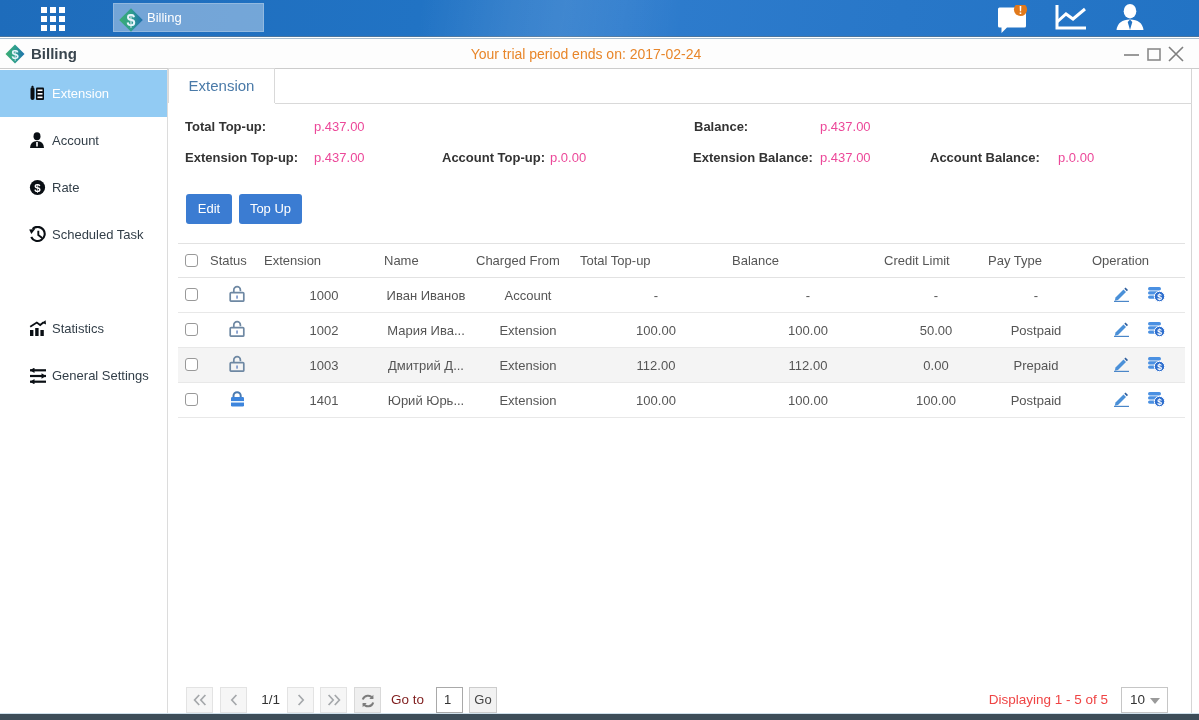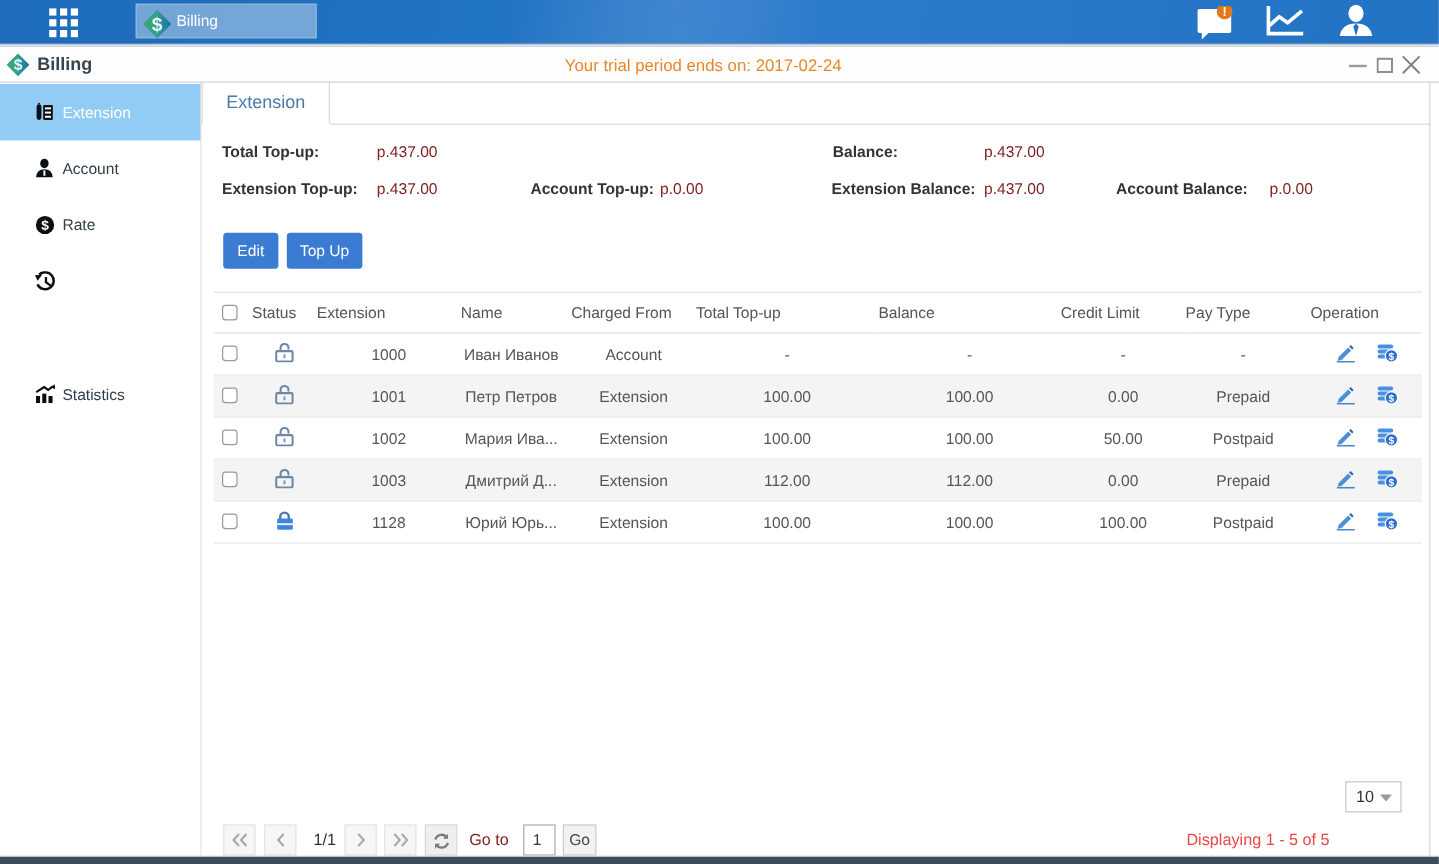--- a/index.html
+++ b/index.html
@@ -38,21 +38,21 @@
 
 
 #content { position:absolute; left:168px; top:69px; width:1024px; height:644px;
   background:#fff; border-right:1px solid #d5d5d5; }
 #tab { position:absolute; left:168px; top:68px; width:107px; height:35px;
   background:#fff; border:1px solid #d9d9d9; border-bottom:none;
   text-align:center; line-height:34px; font-size:15px; color:#4a7aa8; }
 #tabline { position:absolute; left:275px; top:103px; width:917px; height:1px; background:#d9d9d9; }
 
 .slabel { position:absolute; font-size:13px; font-weight:bold; color:#333; white-space:nowrap; }
-.sval { position:absolute; font-size:13px; color:#7f1d1d; white-space:nowrap; }
+.sval { position:absolute; font-size:13px; color:#ec4899; white-space:nowrap; }
 
 .btn { position:absolute; top:194px; height:30px; background:#3b7cd2;
   color:#fff; font-size:13px; text-align:center; line-height:30px; border-radius:3px; }
 
 
 #tbl { position:absolute; left:178px; top:243px; width:1007px;
   border-collapse:collapse; table-layout:fixed; font-size:13px; color:#555; }
 #tbl th { height:34px; font-weight:normal; color:#555;
   border-top:1px solid #e2e2e2; border-bottom:1px solid #e2e2e2; text-align:left; }
 #tbl td { height:35px; text-align:center; border-bottom:1px solid #e8e8e8; }
@@ -72,21 +72,21 @@
   line-height:26px; font-size:13.5px; color:#333; }
 #goto { position:absolute; top:687px; left:391px; font-size:13.5px; color:#7f1d1d; line-height:26px; }
 #gotoin { position:absolute; top:687px; left:436px; width:27px; height:26px;
   border:1px solid #a9a9a9; background:#fff; font-size:13px; color:#333;
   line-height:24px; padding-left:7px; }
 #gobtn { position:absolute; top:687px; left:469px; width:28px; height:26px;
   background:#f2f2f2; border:1px solid #ccc; text-align:center; line-height:24px;
   font-size:13px; color:#444; }
 #disp { position:absolute; top:687px; left:850px; width:258px; text-align:right;
   line-height:26px; font-size:13.5px; color:#ef4444; }
-#psel { position:absolute; top:651px; left:1121px; width:47px; height:26px;
+#psel { position:absolute; top:687px; left:1121px; width:47px; height:26px;
   background:#fff; border:1px solid #c6c6c6; font-size:13.5px; color:#333;
   line-height:24px; padding-left:8px; }
 #psel .arr { position:absolute; right:7px; top:10px; width:0; height:0;
   border-left:5px solid transparent; border-right:5px solid transparent;
   border-top:6px solid #9a9a9a; }
 
 #footer { position:absolute; left:0; top:713px; width:1199px; height:1px; background:#cfe0ec; }
 #footbar { position:absolute; left:0; top:714px; width:1199px; height:6px; background:#3d4d59; }
 </style>
 </head>
@@ -182,30 +182,42 @@
       <text x="8.5" y="13" font-size="11.5" font-weight="bold" fill="#fff" text-anchor="middle">$</text>
     </svg>
     <div class="lbl">Rate</div>
   </div>
   <div class="mitem" style="top:142px">
     <svg class="ic" width="17" height="17" viewBox="0 0 17 17">
       <path d="M3.6 2.9 A 7.1 7.1 0 1 1 2.2 11" fill="none" stroke="#0a0f14" stroke-width="2.1"></path>
       <path d="M0.2 3.4 l6 -0.5 l-3.9 5 z" fill="#0a0f14"></path>
       <path d="M9.3 4.8 v4.3 l3.9 2.9" stroke="#0a0f14" stroke-width="1.9" fill="none"></path>
     </svg>
+    <div class="lbl">Scheduled Task</div>
   </div>
   <div class="mitem" style="top:236px">
     <svg class="ic" width="17" height="16" viewBox="0 0 17 16">
       <rect x="1" y="10" width="3.4" height="6" fill="#0a0f14"></rect>
       <rect x="6.2" y="8" width="3.4" height="8" fill="#0a0f14"></rect>
       <rect x="11.4" y="10" width="3.4" height="6" fill="#0a0f14"></rect>
       <path d="M1.2 6.8 l6.6 -4.2 l3.4 2.4 l3.4 -2.8" stroke="#0a0f14" stroke-width="1.8" fill="none"></path>
       <path d="M16.6 0.2 l0.4 4.2 l-3.9 -1.6 z" fill="#0a0f14"></path>
     </svg>
     <div class="lbl">Statistics</div>
+  </div>
+  <div class="mitem" style="top:283px">
+    <svg class="ic" width="18" height="16" viewBox="0 0 18 16" style="top:16px">
+      <rect x="1" y="1.2" width="16" height="2.2" fill="#0a0f14"></rect>
+      <path d="M5.5 -0.5 L1 2.3 L5.5 5 z" fill="#0a0f14"></path>
+      <rect x="1" y="6.9" width="16" height="2.2" fill="#0a0f14"></rect>
+      <path d="M12.5 5.2 L17 8 L12.5 10.7 z" fill="#0a0f14"></path>
+      <rect x="1" y="12.6" width="16" height="2.2" fill="#0a0f14"></rect>
+      <path d="M5.5 10.9 L1 13.7 L5.5 16.4 z" fill="#0a0f14"></path>
+    </svg>
+    <div class="lbl">General Settings</div>
   </div>
 </div>
 
 <div id="content"></div>
 <div id="tab">Extension</div>
 <div id="tabline"></div>
 
 <div class="slabel" style="left:185px;top:119px">Total Top-up:</div>
 <div class="sval" style="left:314px;top:119px">p.437.00</div>
 <div class="slabel" style="left:694px;top:119px">Balance:</div>
@@ -260,38 +272,20 @@
     <td>-</td>
         <td>-</td>
         <td>-</td>
         <td>-</td>
     <td class="op"><svg class="oped" width="17" height="16" viewBox="0 0 17 16">
             <use href="#goped"></use>
           </svg><svg class="opco" width="18" height="17" viewBox="0 0 18 17" style="margin-left: 17px;">
             <use href="#gopco"></use>
           </svg></td>
   </tr>
-  <tr class="z">
-    <td class="c1"><span class="cbx"></span></td>
-    <td><svg width="16" height="17" viewBox="0 0 16 17" class="lockopen">
-            <use href="#glockopen"></use>
-          </svg></td>
-    <td>1001</td>
-        <td><span class="nm">Петр Петров</span></td>
-        <td>Extension</td>
-    <td>100.00</td>
-        <td>100.00</td>
-        <td>0.00</td>
-        <td>Prepaid</td>
-    <td class="op"><svg class="oped" width="17" height="16" viewBox="0 0 17 16">
-            <use href="#goped"></use>
-          </svg><svg class="opco" width="18" height="17" viewBox="0 0 18 17" style="margin-left: 17px;">
-            <use href="#gopco"></use>
-          </svg></td>
-  </tr>
   <tr>
     <td class="c1"><span class="cbx"></span></td>
     <td><svg width="16" height="17" viewBox="0 0 16 17" class="lockopen">
             <use href="#glockopen"></use>
           </svg></td>
     <td>1002</td>
         <td><span class="nm">Мария Ива...</span></td>
         <td>Extension</td>
     <td>100.00</td>
         <td>100.00</td>
@@ -319,21 +313,21 @@
             <use href="#goped"></use>
           </svg><svg class="opco" width="18" height="17" viewBox="0 0 18 17" style="margin-left: 17px;">
             <use href="#gopco"></use>
           </svg></td>
   </tr>
   <tr>
     <td class="c1"><span class="cbx"></span></td>
     <td><svg width="16" height="17" viewBox="0 0 16 17" class="lockclosed">
             <use href="#glockclosed"></use>
           </svg></td>
-    <td>1128</td>
+    <td>1401</td>
         <td><span class="nm">Юрий Юрь...</span></td>
         <td>Extension</td>
     <td>100.00</td>
         <td>100.00</td>
         <td>100.00</td>
         <td>Postpaid</td>
     <td class="op"><svg class="oped" width="17" height="16" viewBox="0 0 17 16">
             <use href="#goped"></use>
           </svg><svg class="opco" width="18" height="17" viewBox="0 0 18 17" style="margin-left: 17px;">
             <use href="#gopco"></use>

